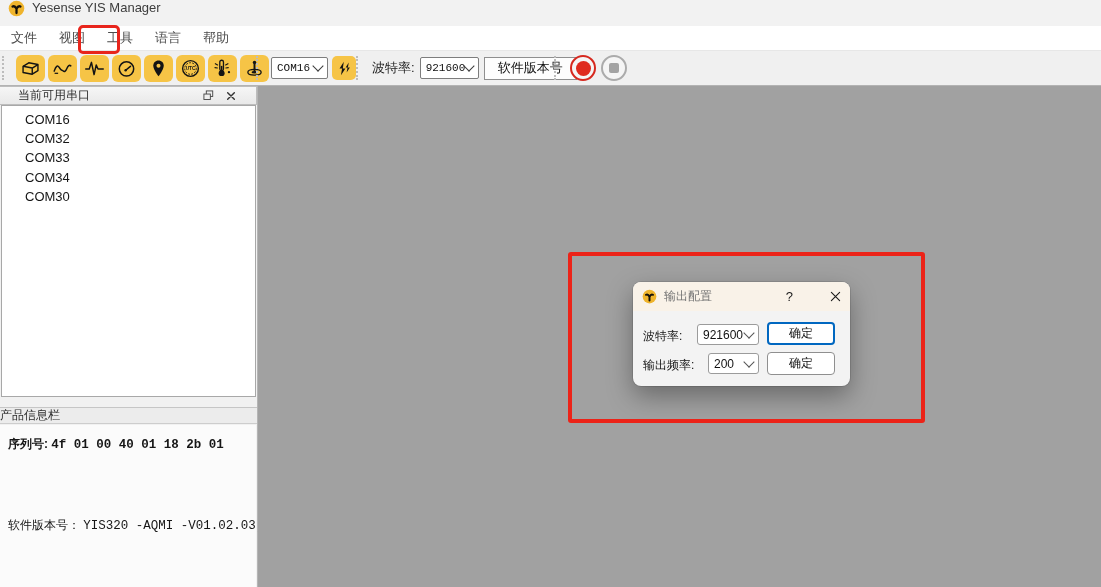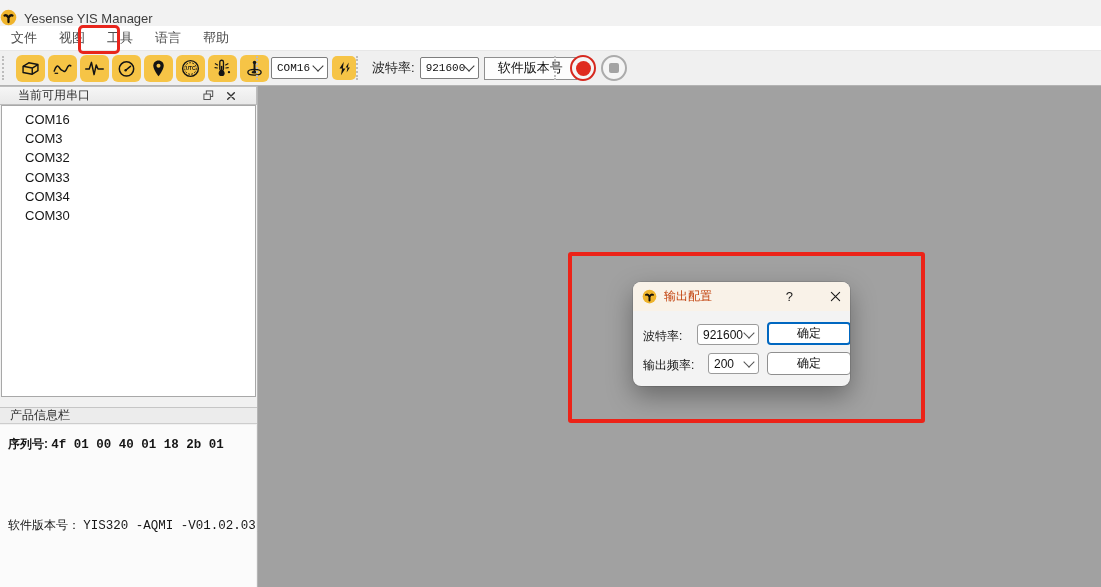--- a/index.html
+++ b/index.html
@@ -3,21 +3,21 @@
 <meta charset="utf-8">
 <style>
   html,body{margin:0;padding:0;}
   body{
     width:1101px;height:587px;overflow:hidden;position:relative;
     font-family:"Liberation Sans", sans-serif;background:#fff;
     -webkit-font-smoothing:antialiased;
   }
   
   .titlebar{position:absolute;top:0;left:0;right:0;height:26px;background:#f2f2f2;
-    display:flex;align-items:flex-end;gap:7px;}
+    display:flex;align-items:flex-start;padding-left:8px;gap:7px;}
   .titlebar .title{font-size:13px;color:#3d3d3d;}
   .logo-svg{width:17px;height:17px;display:block;}
   
   .menubar{position:absolute;top:26px;left:0;right:0;height:24px;background:#ffffff;
     display:flex;align-items:center;font-size:13px;color:#4c4c4c;padding-left:0;}
   .menu-item{padding:2px 8px;margin:0 3px;}
   .menu-highlight{position:absolute;left:78px;top:-1px;width:42px;height:29px;
     border:3px solid #e8251c;border-radius:5px;box-sizing:border-box;z-index:20;pointer-events:none;}
   
   .toolbar{position:absolute;top:50px;left:0;right:0;height:36px;background:#f0f0f0;
@@ -57,46 +57,46 @@
   .dock-header{position:absolute;top:0;left:0;right:0;height:19px;
     background:linear-gradient(#f6f6f6,#e9e9e9);border:1px solid #bdbdbd;border-left:none;
     box-sizing:border-box;display:flex;align-items:center;padding:0 18px;font-size:12px;color:#2d2d2d;}
   .dock-header .dh-title{flex:1;}
   .dh-icon{display:flex;align-items:center;justify-content:center;width:14px;height:14px;margin-left:9px;}
   .port-list{position:absolute;top:19px;left:1px;width:255px;height:292px;background:#ffffff;
     border:1px solid #a8a8a8;box-sizing:border-box;padding-top:4px;overflow:hidden;}
   .port-item{padding-left:23px;font-size:13px;line-height:19.2px;color:#161616;}
   .info-header{position:absolute;top:321px;left:0;right:0;height:17px;background:#ececec;
     border-top:1px solid #c6c6c6;border-bottom:1px solid #cdcdcd;box-sizing:border-box;
-    display:flex;align-items:center;padding:0 10px;font-size:12px;color:#2d2d2d;}
+    display:flex;align-items:center;padding:0 0;font-size:12px;color:#2d2d2d;}
   .info-body{position:absolute;top:339px;left:0;right:1px;bottom:0;background:#fbfbfb;}
   .info-row{position:absolute;left:8px;font-size:12px;color:#161616;white-space:nowrap;}
   .info-row .val{font-family:"Liberation Mono", monospace;font-size:12.5px;}
   .info-row1{top:11px;font-weight:bold;}
   .info-row2{top:92px;}
   
   .main{position:absolute;top:86px;left:258px;right:0;bottom:0;background:#a1a1a1;}
   
   .annotation-rect{position:absolute;left:568px;top:252px;width:357px;height:171px;
     border:4px solid #ec2318;border-radius:3px;box-sizing:border-box;z-index:15;pointer-events:none;}
   
   .dialog{position:absolute;left:633px;top:282px;width:217px;height:104px;background:#f3f3f3;
     border-radius:8px;overflow:hidden;z-index:10;
     box-shadow:0 10px 26px rgba(0,0,0,.35), 0 0 0 1px rgba(0,0,0,.10);}
   .dlg-titlebar{height:29px;background:#f9f2e8;display:flex;align-items:center;padding:0 9px;gap:7px;box-sizing:border-box;}
-  .dlg-title{font-size:12px;color:#c2410c;}
+  .dlg-title{font-size:12px;color:#737373;}
   .dlg-help{margin-left:auto;margin-right:30px;font-size:13px;color:#1c1c1c;}
   .dlg-close svg{width:11px;height:11px;display:block;}
   .dlg-body{position:relative;height:75px;}
   .dlg-label{position:absolute;font-size:12px;color:#141414;white-space:nowrap;}
   .dlg-combo{position:absolute;height:21px;background:#fff;border:1px solid #9b9b9b;border-radius:3px;
     display:flex;align-items:center;justify-content:space-between;padding:0 5px;
     font-size:12px;color:#111;box-sizing:border-box;}
   .dlg-combo .chev{border-color:#555;}
-  .dlg-btn{position:absolute;left:134px;width:84px;height:23px;background:#fff;border:1px solid #8f8f8f;
+  .dlg-btn{position:absolute;left:134px;width:68px;height:23px;background:#fff;border:1px solid #8f8f8f;
     border-radius:4px;font-size:12px;color:#111;display:flex;align-items:center;justify-content:center;
     box-sizing:border-box;font-family:inherit;}
   .dlg-btn.primary{border:2px solid #0067c0;}
   .lbl1{top:17px;left:10px;}  .cmb1{top:13px;left:64px;width:62px;}  .btn1{top:11px;}
   .lbl2{top:46px;left:10px;text-align:right;}  .cmb2{top:42px;left:75px;width:51px;}  .btn2{top:41px;}
 </style>
 </head>
 <body>
 
 <div class="titlebar">
@@ -221,21 +221,20 @@
       </svg>
     </span>
     <span class="dh-icon">
       <svg viewBox="0 0 12 12" width="10" height="10">
         <path d="M2 2 L10 10 M10 2 L2 10" stroke="#333" stroke-width="1.7" stroke-linecap="round"></path>
       </svg>
     </span>
   </div>
   <div class="port-list">
     <div class="port-item">COM16</div>
-    <div class="port-item">COM3</div>
     <div class="port-item">COM32</div>
     <div class="port-item">COM33</div>
     <div class="port-item">COM34</div>
     <div class="port-item">COM30</div>
   </div>
   <div class="info-header">
     <span>产品信息栏</span>
   </div>
   <div class="info-body">
     <div class="info-row info-row1">

